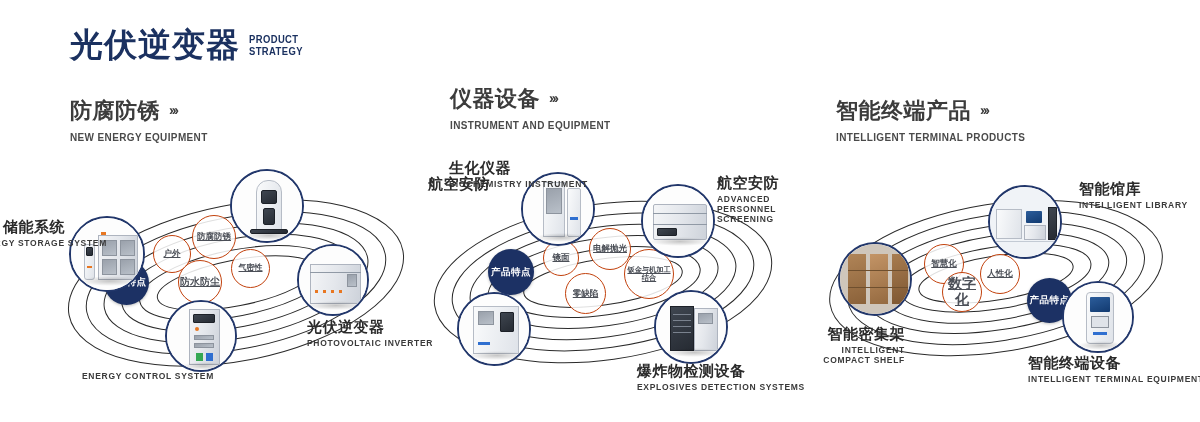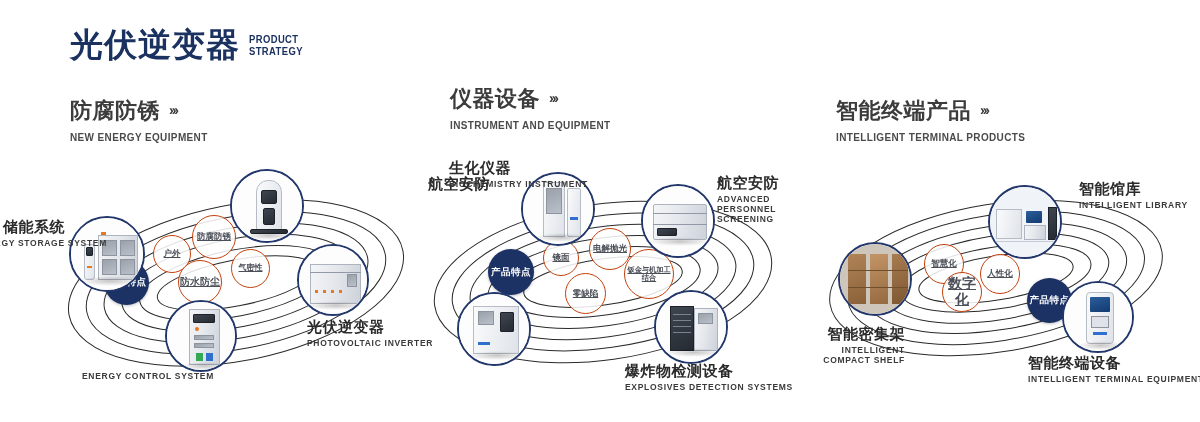--- a/index.html
+++ b/index.html
@@ -283,21 +283,21 @@
         <div class="dk" style="left:14px; top:14px; width:24px; height:45px;"></div>
         <div class="cab" style="left:38px; top:16px; width:24px; height:43px;"></div>
         <div class="line-h" style="left:17px; top:22px; width:18px; background:#7a828e;"></div>
         <div class="line-h" style="left:17px; top:28px; width:18px; background:#7a828e;"></div>
         <div class="line-h" style="left:17px; top:34px; width:18px; background:#7a828e;"></div>
         <div class="line-h" style="left:17px; top:40px; width:18px; background:#7a828e;"></div>
         <div class="pane" style="left:42px; top:21px; width:15px; height:11px;"></div>
         <div class="shadow" style="left:9px; top:56px; width:58px; height:9px;"></div>
       </div>
     </div>
-    <div class="nlabel ta-l" style="left:200px; top:207px; width:180px;">
+    <div class="nlabel ta-l" style="left:212px; top:207px; width:180px;">
       <div class="cn">爆炸物检测设备</div>
       <div class="en">EXPLOSIVES DETECTION SYSTEMS</div>
     </div>
 
     <div class="node" style="left:32px; top:137px; width:74px; height:74px;">
       <div class="ph">
         <div class="pbg"></div>
         <div class="cab2" style="left:14px; top:12px; width:46px; height:48px;"></div>
         <div class="pane" style="left:19px; top:17px; width:16px; height:14px;"></div>
         <div class="blu" style="left:19px; top:48px; width:12px; height:3px;"></div>

